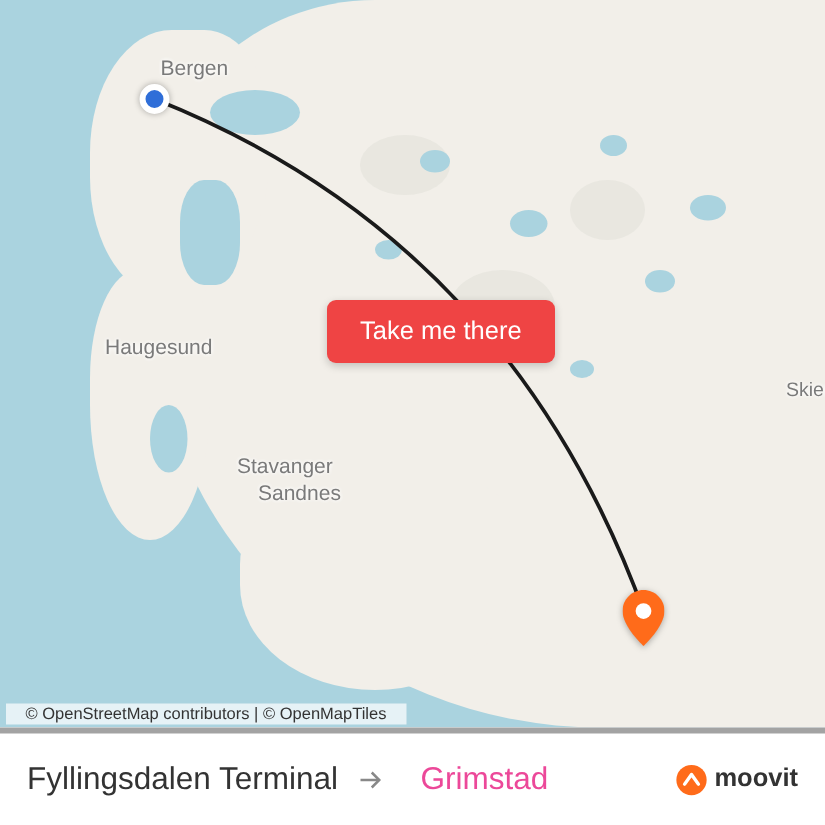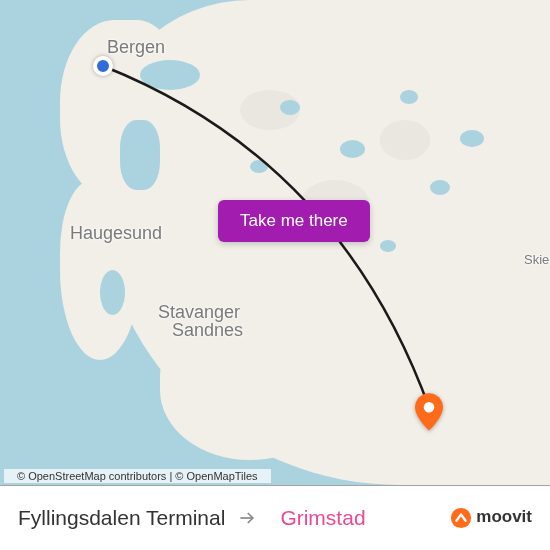--- a/index.html
+++ b/index.html
@@ -26,42 +26,42 @@
     .lake5 { width: 16px; height: 12px; left: 380px; top: 240px; }
     .lake6 { width: 20px; height: 15px; left: 430px; top: 180px; }
     .lake7 { width: 18px; height: 13px; left: 250px; top: 160px; }
     .lake8 { width: 24px; height: 17px; left: 460px; top: 130px; }
     
     .terrain-shade { position: absolute; background: #e0dfd8; border-radius: 50%; opacity: 0.5; }
     .ts1 { width: 60px; height: 40px; left: 240px; top: 90px; }
     .ts2 { width: 70px; height: 50px; left: 300px; top: 180px; }
     .ts3 { width: 50px; height: 40px; left: 380px; top: 120px; }
     
-    .city-label { position: absolute; font-size: 18px; color: #7a7a7a; text-shadow: 0 0 3px #fff, 0 0 3px #fff; }
+    .city-label { position: absolute; font-size: 14px; color: #7a7a7a; text-shadow: 0 0 3px #fff, 0 0 3px #fff; }
     .city-bergen { left: 107px; top: 37px; }
     .city-haugesund { left: 70px; top: 223px; }
     .city-stavanger { left: 158px; top: 302px; }
     .city-sandnes { left: 172px; top: 320px; }
     .city-kristiansand { left: 348px; top: 444px; }
     .city-skien { left: 524px; top: 252px; font-size: 13px; }
     .city-norge { left: 450px; top: 25px; font-size: 22px; color: #999; }
     
     .route-arc { position: absolute; left: 0; top: 0; width: 550px; height: 485px; pointer-events: none; }
     
     .marker-origin { position: absolute; left: 93px; top: 56px; width: 20px; height: 20px; background: #2f6ed8; border: 4px solid #fff; border-radius: 50%; box-shadow: 0 0 4px rgba(0,0,0,0.3); }
     
     .marker-dest { position: absolute; left: 415px; top: 393px; width: 28px; height: 28px; }
     .marker-dest svg { width: 28px; height: 38px; filter: drop-shadow(0 1px 2px rgba(0,0,0,0.3)); }
     
-    .cta-button { position: absolute; left: 218px; top: 200px; background: #a21caf; color: #fff; font-size: 17px; font-weight: 500; padding: 11px 22px; border-radius: 6px; cursor: pointer; border: none; box-shadow: 0 2px 6px rgba(0,0,0,0.2); }
+    .cta-button { position: absolute; left: 218px; top: 200px; background: #ef4444; color: #fff; font-size: 17px; font-weight: 500; padding: 11px 22px; border-radius: 6px; cursor: pointer; border: none; box-shadow: 0 2px 6px rgba(0,0,0,0.2); }
     
     .attribution { position: absolute; left: 4px; bottom: 2px; font-size: 11px; color: #333; background: rgba(255,255,255,0.7); padding: 1px 13px; }
     .attribution span + span::before { content: " "; }
     
-    .footer { position: absolute; left: 0; bottom: 0; width: 550px; height: 65px; background: #fff; border-top: 1px solid #a3a3a3; display: flex; align-items: center; padding: 0 18px; }
+    .footer { position: absolute; left: 0; bottom: 0; width: 550px; height: 65px; background: #fff; border-top: 4px solid #a3a3a3; display: flex; align-items: center; padding: 0 18px; }
     .route-text { display: flex; align-items: center; gap: 12px; flex: 1; }
     .origin-text { font-size: 21px; color: #333; font-weight: 400; }
     .dest-text { font-size: 21px; color: #ec4899; font-weight: 400; margin-left: 11px; }
     .arrow-icon { color: #888; display: flex; align-items: center; }
     .logo { display: flex; align-items: flex-start; gap: 4px; }
     .logo-text { font-size: 17px; font-weight: 600; color: #333; }
   </style>
 </head>
 <body>
 

